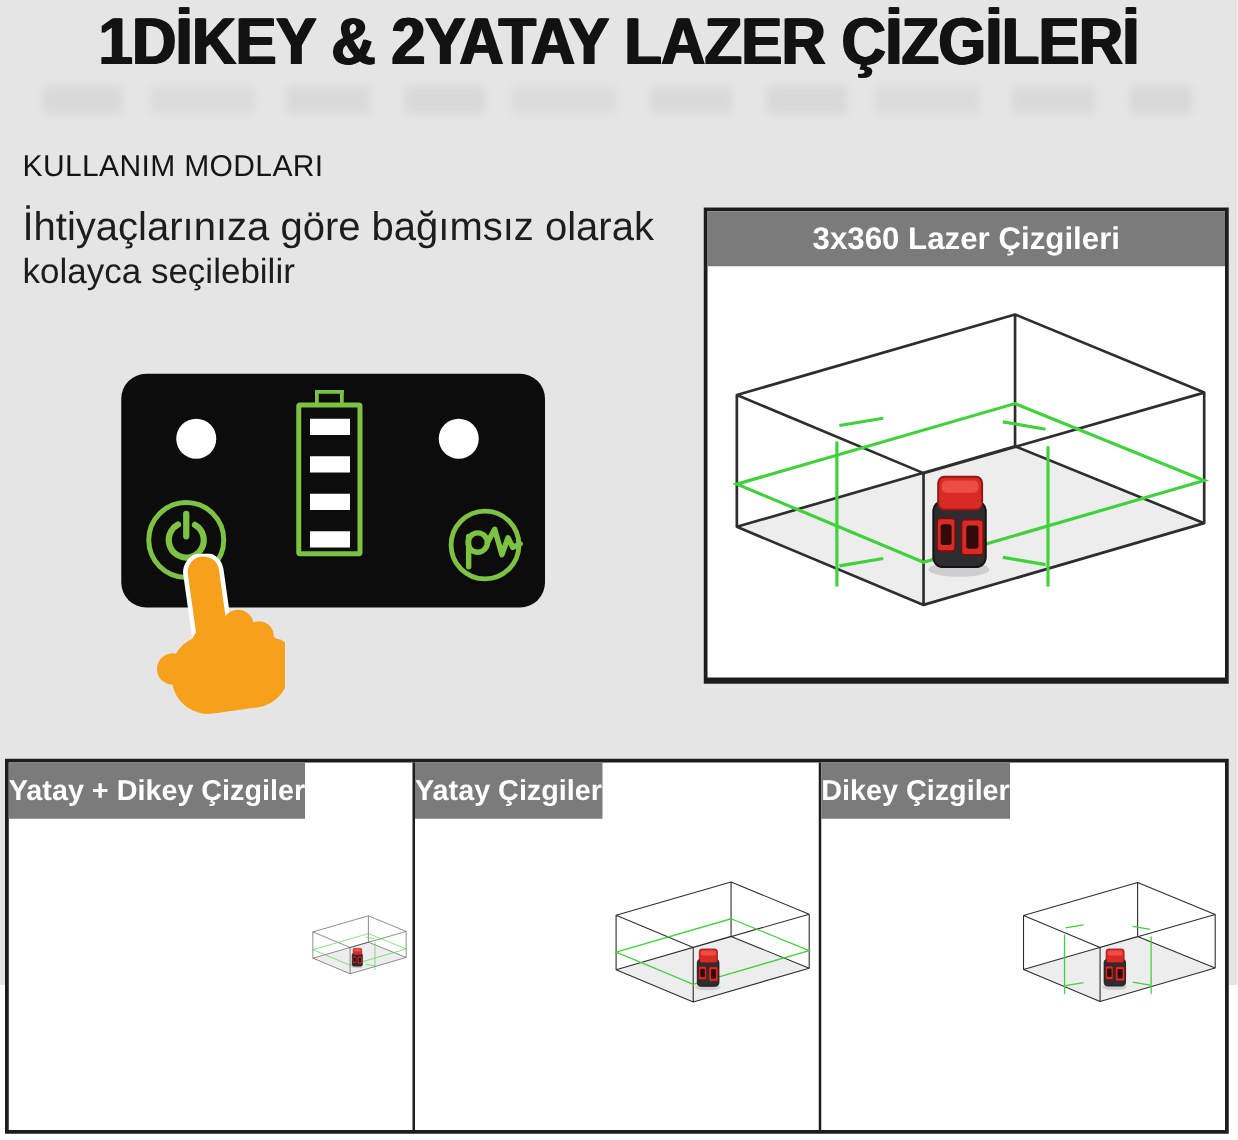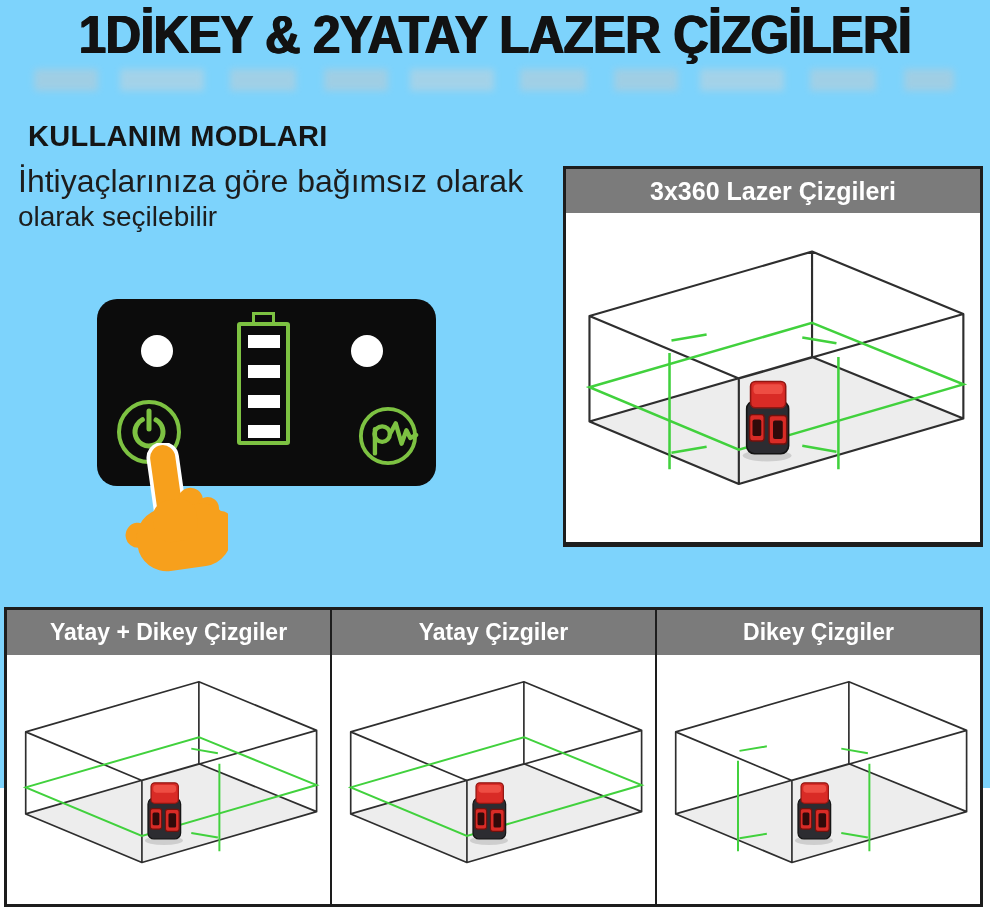--- a/index.html
+++ b/index.html
@@ -6,34 +6,34 @@
     --laser-green:#41d13d;
     --icon-green:#7dc242;
     --hand-orange:#f7a01c;
     --header-gray:#7b7b7b;
     --device-red:#d92b26;
     --line-black:#1d1d1d;
   }
   *{box-sizing:border-box;margin:0;padding:0}
   html,body{width:990px;height:912px;background:#fff;overflow:hidden;
     font-family:"Liberation Sans","DejaVu Sans",sans-serif;}
-  #stage{position:relative;width:990px;height:788px;background:#7dd3fc}
+  #stage{position:relative;width:990px;height:788px;background:#e5e5e5}
 
   
   .title{position:absolute;left:0;top:4px;width:990px;text-align:center;
     font-size:49px;font-weight:bold;color:#121212;white-space:nowrap;
     letter-spacing:-0.5px;transform:scaleY(1.08);transform-origin:top center;
     text-shadow:0.9px 0 currentColor,-0.9px 0 currentColor;}
   .ghost{position:absolute;left:34px;top:69px;width:920px;height:22px;
     opacity:.45;filter:blur(3.5px);border-radius:4px;
     background:repeating-linear-gradient(90deg,#c9c9c9 0 64px,transparent 64px 86px,
       #d2d2d2 86px 170px,transparent 170px 196px,#cccccc 196px 262px,transparent 262px 290px);}
 
   
-  .intro-heading{position:absolute;left:28px;top:120px;font-size:29px;font-weight:bold;
+  .intro-heading{position:absolute;left:18px;top:120px;font-size:24px;font-weight:normal;
     color:#151515;letter-spacing:.3px}
   .intro-line1{position:absolute;left:18px;top:163px;font-size:32px;color:#1d1d1d}
   .intro-line2{position:absolute;left:18px;top:201px;font-size:28px;color:#1d1d1d}
 
   
   .cpanel{position:absolute;left:97px;top:299px;width:339px;height:187px;
     background:#0c0c0c;border-radius:20px;}
   .led{position:absolute;width:32px;height:32px;border-radius:50%;background:#fff}
   .led-l{left:44px;top:36px}
   .led-r{left:254px;top:36px}
@@ -57,35 +57,35 @@
   .main-panel{position:absolute;left:563px;top:166px;width:420px;height:381px;
     border:3px solid var(--line-black);border-bottom-width:5px;background:#fff;
     display:flex;flex-direction:column}
   .main-panel .phead{height:44px;font-size:25px}
   .roomwrap{flex:1;display:flex;align-items:center;justify-content:center;
     overflow:hidden;padding:6px 2px 4px 2px}
   .roomwrap svg{width:100%;height:100%}
 
   .modes{position:absolute;left:4px;top:607px;width:979px;height:300px;
     border:3px solid var(--line-black);background:#fff;display:flex}
-  .mode{flex:1;display:flex;flex-direction:column;border-left:2px solid var(--line-black)}
+  .mode{flex:1;display:flex;flex-direction:row;border-left:2px solid var(--line-black)}
   .mode:first-child{border-left:none}
   .mode .phead{height:45px;font-size:23px}
 </style>
 </head>
 <body>
 
 <div id="stage">
 
   <div class="title">1DİKEY &amp; 2YATAY LAZER ÇİZGİLERİ</div>
   <div class="ghost"></div>
 
   <div class="intro-heading">KULLANIM MODLARI</div>
   <div class="intro-line1">İhtiyaçlarınıza göre bağımsız olarak</div>
-  <div class="intro-line2">olarak seçilebilir</div>
+  <div class="intro-line2">kolayca seçilebilir</div>
 
   <div class="cpanel">
     <span class="led led-l"></span>
     <span class="led led-r"></span>
 
     <div class="battery">
       <div class="bnotch"></div>
       <div class="bbody" id="bbody">
           <div class="bbar"></div>
           <div class="bbar"></div>

